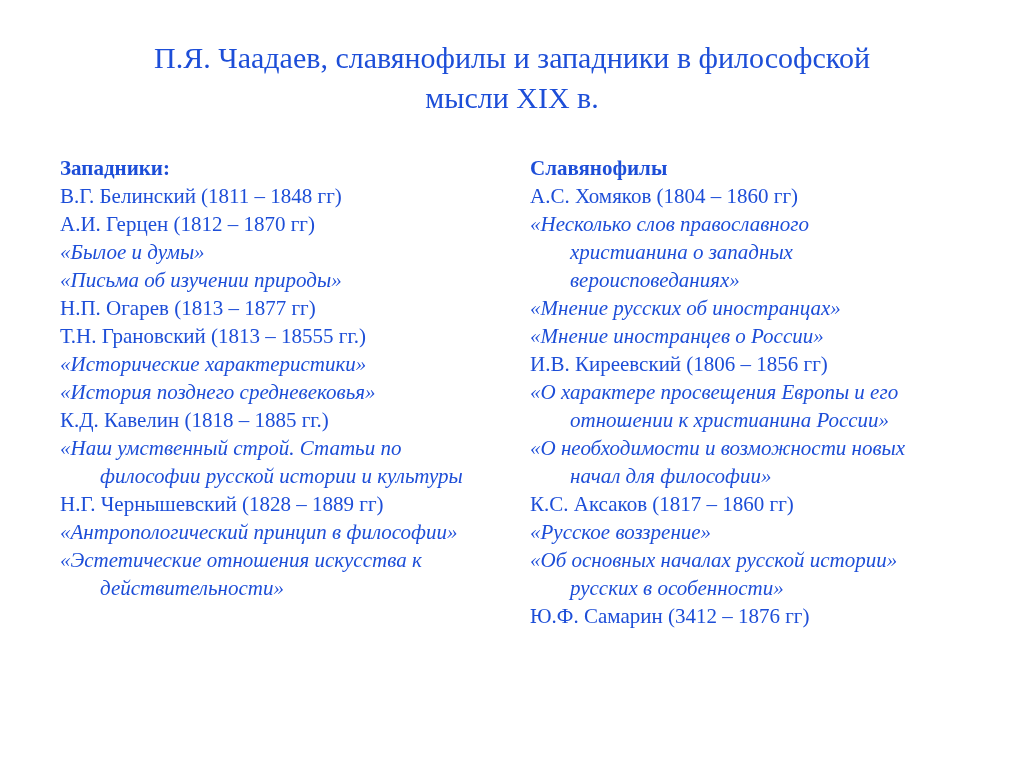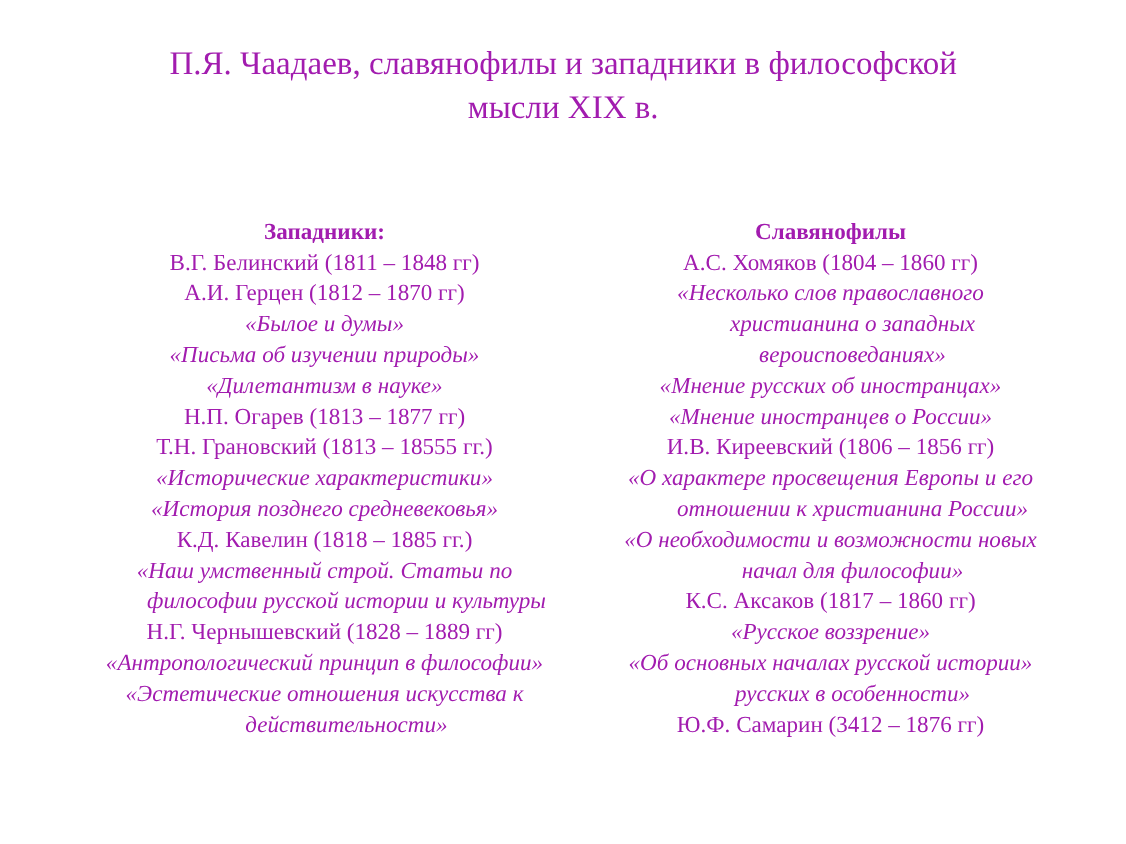--- a/index.html
+++ b/index.html
@@ -23,24 +23,23 @@
     text-align: center;
     font-weight: normal;
     font-size: 30px;
     line-height: 40px;
   }
   .title-line {
     display: block;
   }
   .columns {
     display: flex;
-    margin-top: 78px;
+    margin-top: 36px;
     padding-left: 60px;
     box-sizing: border-box;
-    text-align: center;
   }
   .column {
     box-sizing: border-box;
   }
   .column.left {
     width: 470px;
   }
   .column.right {
     width: 450px;
   }
@@ -55,21 +54,21 @@
   .item.work {
     font-style: italic;
   }
   .item .line.cont {
     padding-left: 40px;
   }
 </style>
 </head>
 <body>
 
-<div class="slide" style="background: rgb(255, 255, 255); color: #a21caf;">
+<div class="slide" style="background: rgb(255, 255, 255); color: #1d4ed8;">
   <h1 class="title">
     <span class="title-line">П.Я. Чаадаев, славянофилы и западники в философской</span>
     <span class="title-line">мысли XIX в.</span>
   </h1>
   <div class="columns">
     <div class="column left">
       <div class="list">
           <div class="item header">
             <div class="line">Западники:</div>
           </div>
@@ -77,23 +76,20 @@
             <div class="line">В.Г. Белинский (1811 – 1848 гг)</div>
           </div>
           <div class="item name">
             <div class="line">А.И. Герцен (1812 – 1870 гг)</div>
           </div>
           <div class="item work">
             <div class="line">«Былое и думы»</div>
           </div>
           <div class="item work">
             <div class="line">«Письма об изучении природы»</div>
-          </div>
-          <div class="item work">
-            <div class="line">«Дилетантизм в науке»</div>
           </div>
           <div class="item name">
             <div class="line">Н.П. Огарев (1813 – 1877 гг)</div>
           </div>
           <div class="item name">
             <div class="line">Т.Н. Грановский (1813 – 18555 гг.)</div>
           </div>
           <div class="item work">
             <div class="line">«Исторические характеристики»</div>
           </div>

